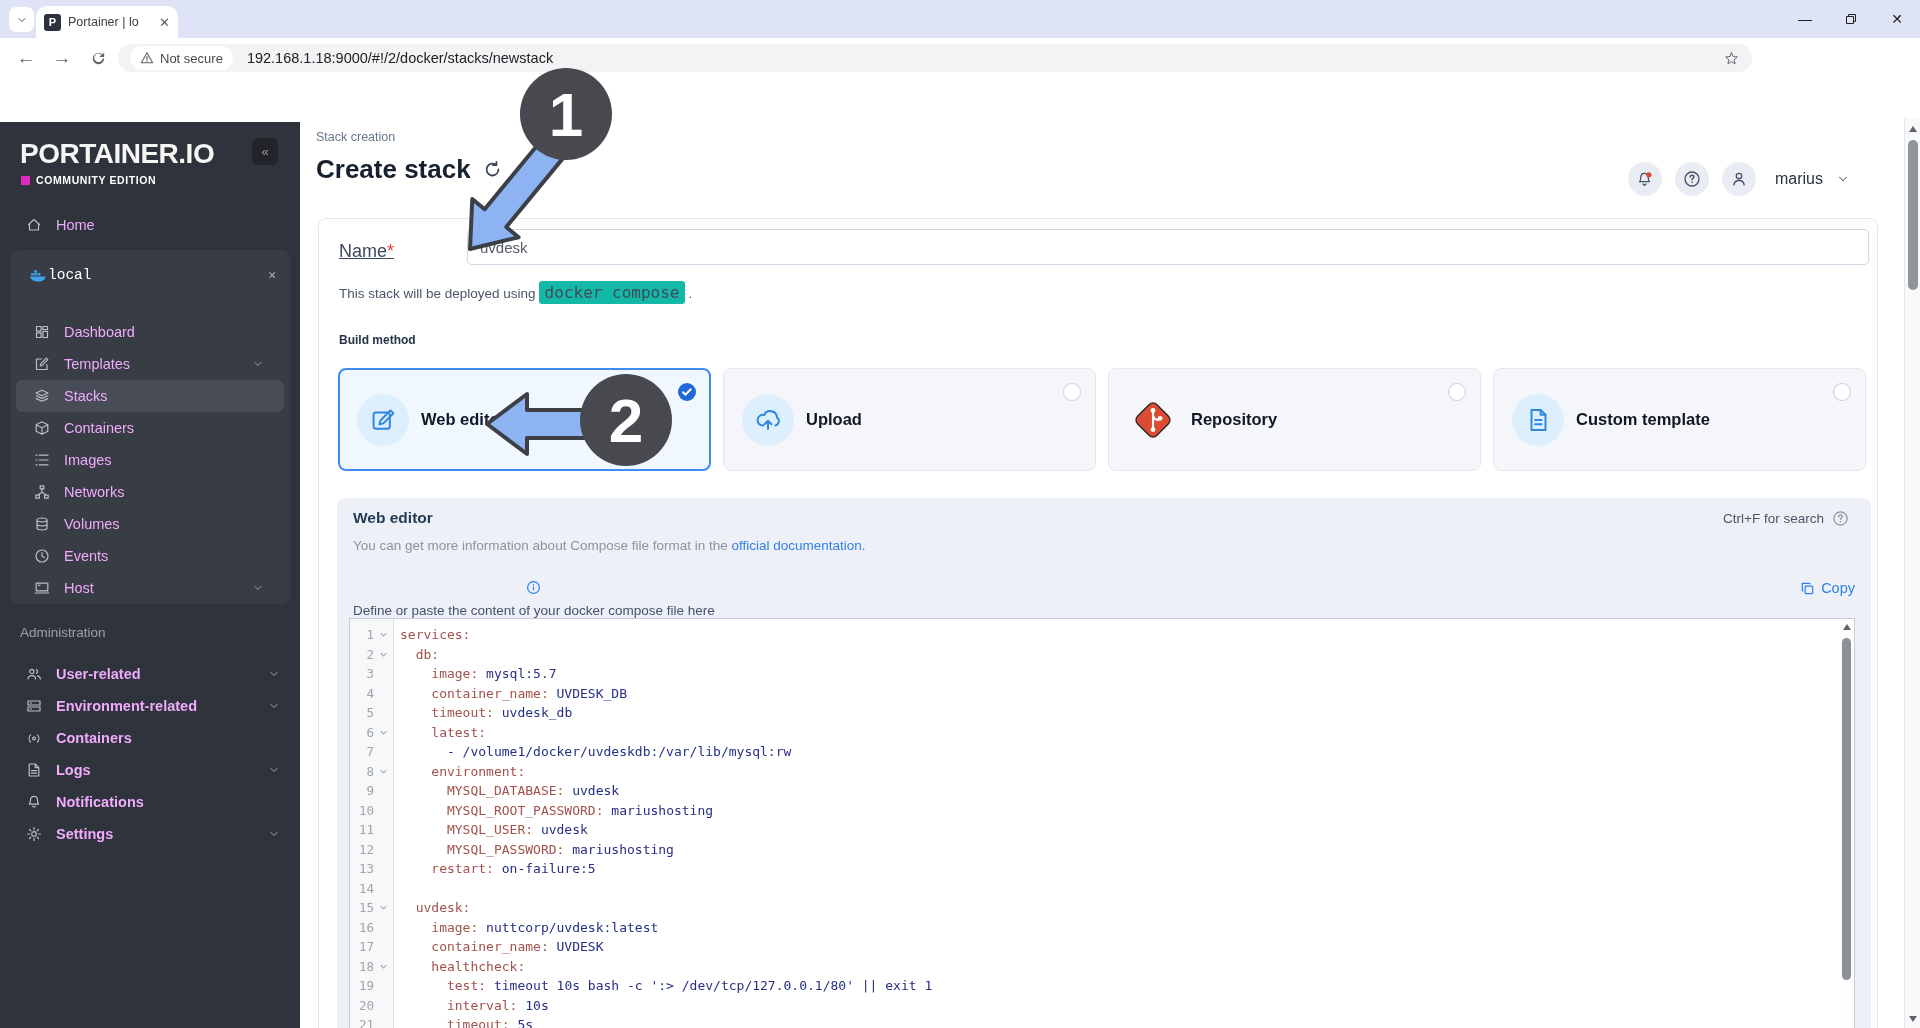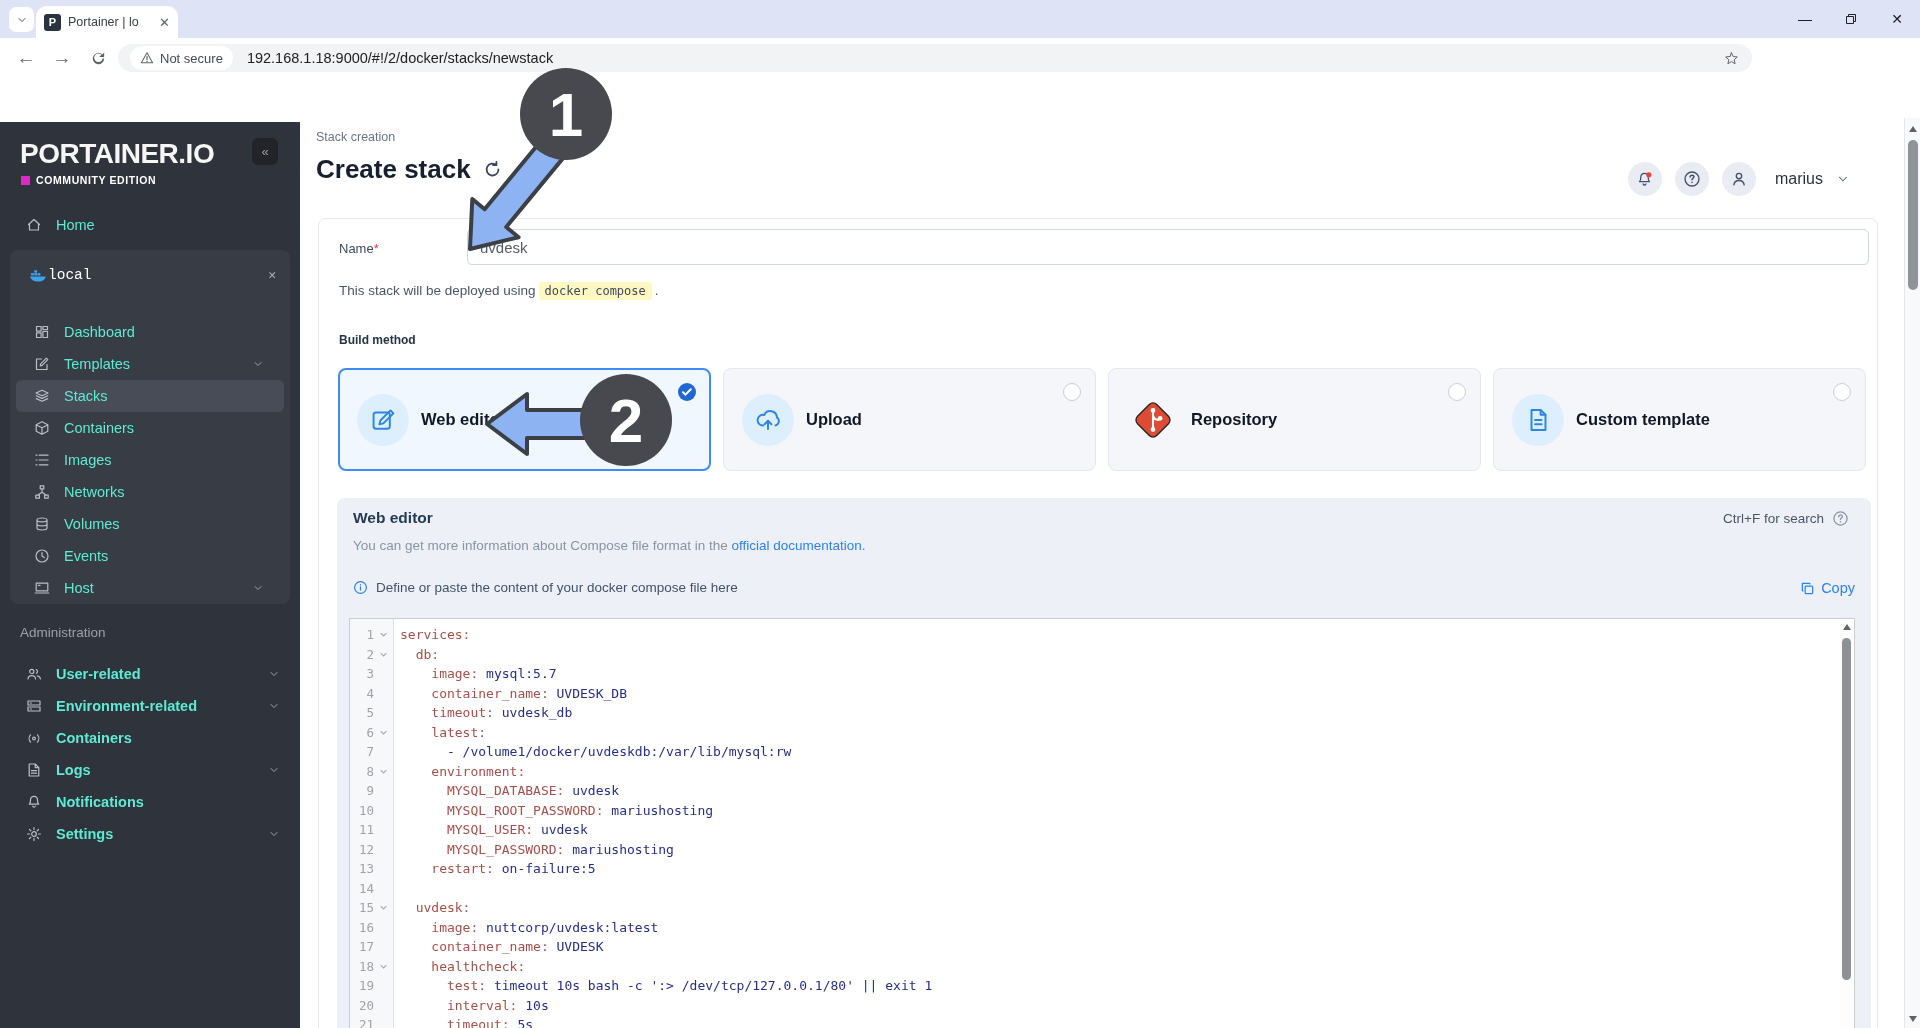--- a/index.html
+++ b/index.html
@@ -40,21 +40,21 @@
   .page{position:absolute;left:0;top:78px;width:1920px;height:950px;background:#fff;}
 
   
   .sidebar{position:absolute;left:0;top:44px;width:300px;height:906px;background:#2f333c;color:#dfe3e8;}
   .logo{position:absolute;left:20px;top:16px;font-size:28px;font-weight:bold;letter-spacing:-.5px;color:#f6f6f4;white-space:nowrap;}
   .edition{position:absolute;left:21px;top:52px;display:flex;align-items:center;gap:6px;
     font-size:10.5px;font-weight:bold;letter-spacing:.6px;color:#fff;}
   .edition .sq{width:9px;height:9px;background:#dd2bc0;}
   .collapse{position:absolute;right:22px;top:16px;width:26px;height:27px;border-radius:6px;background:#22242a;
     color:#9aa0aa;display:flex;align-items:center;justify-content:center;font-size:13px;}
-  .srow{display:flex;align-items:center;height:32px;gap:14px;padding:0 16px 0 26px;font-size:14.5px;color:#5eead4;cursor:default;}
+  .srow{display:flex;align-items:center;height:32px;gap:14px;padding:0 16px 0 26px;font-size:14.5px;color:#f0abfc;cursor:default;}
   .srow .ico{width:16px;color:#b9bec7;flex:none;}
   .srow .lbl{flex:1;white-space:nowrap;}
   .srow .chev{color:#a7adb7;flex:none;}
   .home-row{position:absolute;left:0;top:85px;width:100%;height:36px;}
   .envblock{position:absolute;left:10px;top:128px;width:280px;height:354px;background:#383c45;border-radius:8px;padding-top:6px;}
   .envhead{display:flex;align-items:center;height:38px;padding:0 14px 0 18px;font-size:14.5px;color:#fff;font-family:Liberation Mono, monospace;}
   .envhead .lbl{flex:1;}
   .envhead .x{color:#aab0ba;font-size:13px;}
   .envlist{margin-top:22px;}
   .envlist .srow{padding-left:18px;margin:0 6px;border-radius:6px;}
@@ -70,45 +70,45 @@
   .ptitle .ico{color:#3a4557;}
   .hdricons{position:absolute;right:54px;top:40px;display:flex;align-items:center;gap:13px;}
   .hcirc{width:34px;height:34px;border-radius:50%;background:#e9edf3;color:#46506b;
     display:flex;align-items:center;justify-content:center;position:relative;}
   .uname{font-size:16px;color:#2b3340;margin-left:6px;}
   .hchev{color:#5b6472;}
 
   .card{position:absolute;left:18px;top:96px;width:1560px;height:900px;background:#fff;
     border:1px solid #e3e7ef;border-radius:8px;}
   .namerow{position:absolute;left:0;top:0;width:100%;height:70px;}
-  .namelabel{position:absolute;left:20px;top:22px;font-size:13px;color:#3d4a5c;}
+  .namelabel{position:absolute;left:20px;top:22px;font-size:18px;color:#3d4a5c;text-decoration:underline;}
   .req{color:#e03e3e;}
   .nameinput{position:absolute;left:148px;top:10px;width:1402px;height:36px;border:1px solid #cfd6e4;border-radius:5px;
     font-family:"Liberation Sans",sans-serif;font-size:15px;color:#555c66;padding:0 12px;outline:none;background:#fff;}
   .deploynote{position:absolute;left:20px;top:64px;font-size:13.5px;color:#4a5568;}
-  .codechip{font-family:"DejaVu Sans Mono",monospace;font-size:12px;background:#fef9c3;border-radius:3px;
+  .codechip{font-family:"DejaVu Sans Mono",monospace;font-size:16px;background:#14b8a6;border-radius:3px;
     padding:2px 6px;color:#3f4a5a;margin:0 3px;}
   .buildlabel{position:absolute;left:20px;top:114px;font-size:12px;font-weight:600;color:#253447;}
   .methods{position:absolute;left:19px;top:149px;display:flex;gap:12px;}
   .mcard{position:relative;width:373px;height:103px;background:#f5f6f9;border:1px solid #e4e7ee;border-radius:8px;
     display:flex;align-items:center;padding-left:18px;gap:12px;cursor:default;}
   .mcard.selected{background:#f0f7ff;border:2px solid #3f8cf3;padding-left:17px;}
   .mico{width:52px;height:52px;border-radius:50%;background:#ddeffc;display:flex;align-items:center;justify-content:center;flex:none;}
   .mlabel{font-size:16.5px;font-weight:bold;color:#101826;}
   .radio{position:absolute;right:14px;top:14px;width:18px;height:18px;border-radius:50%;border:1px solid #c9cfdb;background:#fff;}
   .chkbadge{position:absolute;right:12px;top:12px;}
 
   
   .wesec{position:absolute;left:18px;top:279px;width:1534px;height:620px;background:#edf1f7;border-radius:8px;}
   .wetitle{position:absolute;left:16px;top:11px;font-size:15.5px;font-weight:600;color:#243b55;}
   .wesub{position:absolute;left:16px;top:40px;font-size:13.5px;color:#8a93a3;}
   .wesub a{color:#2f80ed;text-decoration:none;}
   .ctrlf{position:absolute;right:22px;top:12px;display:flex;align-items:center;gap:8px;font-size:13.5px;color:#4a5568;}
   .ctrlf .ico{color:#8a93a3;}
-  .definerow{position:absolute;left:16px;top:82px;display:flex;align-items:center;gap:8px;font-size:13.5px;color:#44516b;}
+  .definerow{position:absolute;left:16px;top:82px;display:flex;align-items:center;gap:8px;font-size:13.5px;color:#44516b;flex-direction:column;}
   .definerow .ico{color:#2f80ed;}
   .copybtn{position:absolute;right:16px;top:82px;display:flex;align-items:center;gap:6px;font-size:14.5px;color:#2f80ed;cursor:default;}
   .copybtn .ico svg{stroke:#2f80ed;}
 
   .editor{position:absolute;left:12px;top:120px;width:1506px;height:500px;background:#fff;border:1px solid #c8ccd6;overflow:hidden;}
   .gutterbg{position:absolute;left:0;top:0;bottom:0;width:44px;background:#f7f8fa;border-right:1px solid #dde0e4;}
   .codelines{position:absolute;left:0;top:6px;right:14px;font-family:"DejaVu Sans Mono",monospace;font-size:13px;}
   .cline{display:flex;height:19.5px;line-height:19.5px;white-space:pre;}
   .gut{width:44px;flex:none;display:flex;}
   .lnum{width:24px;text-align:right;color:#a0a4a8;font-size:12.5px;flex:none;}

